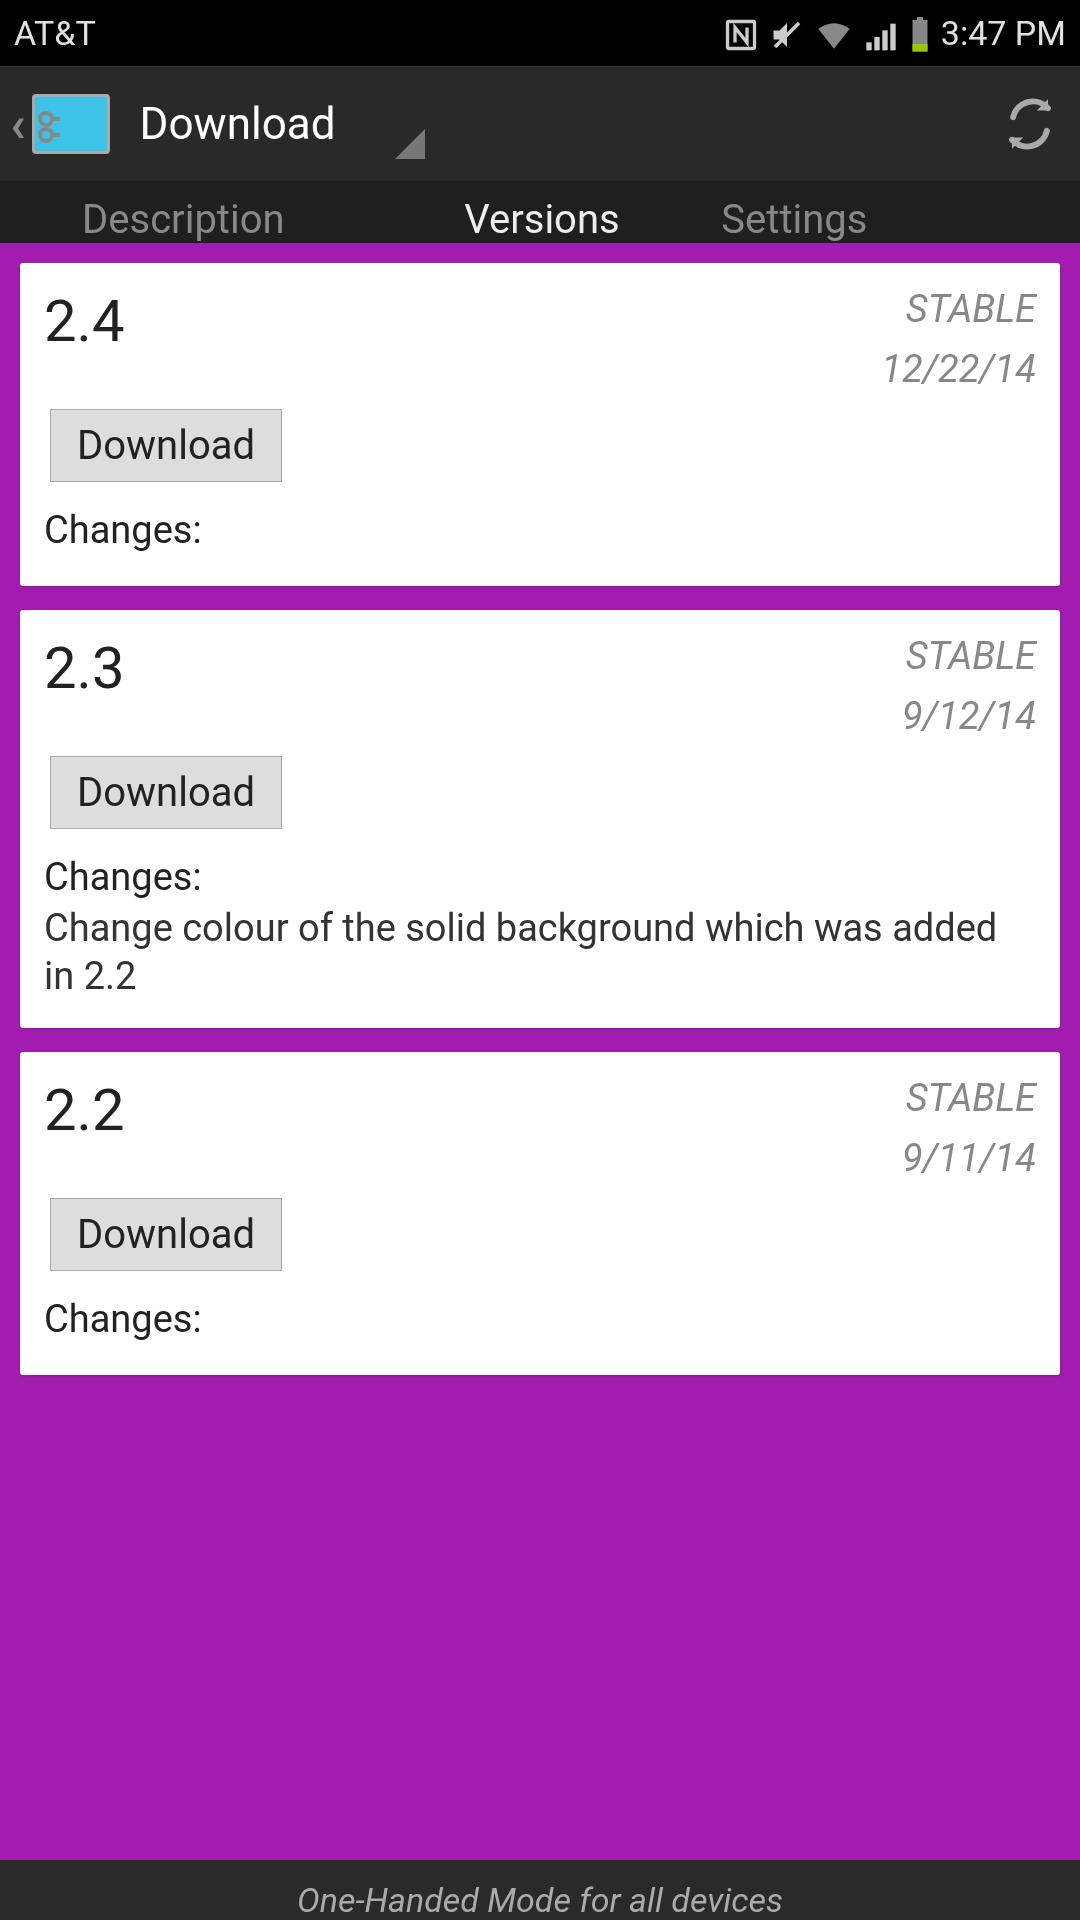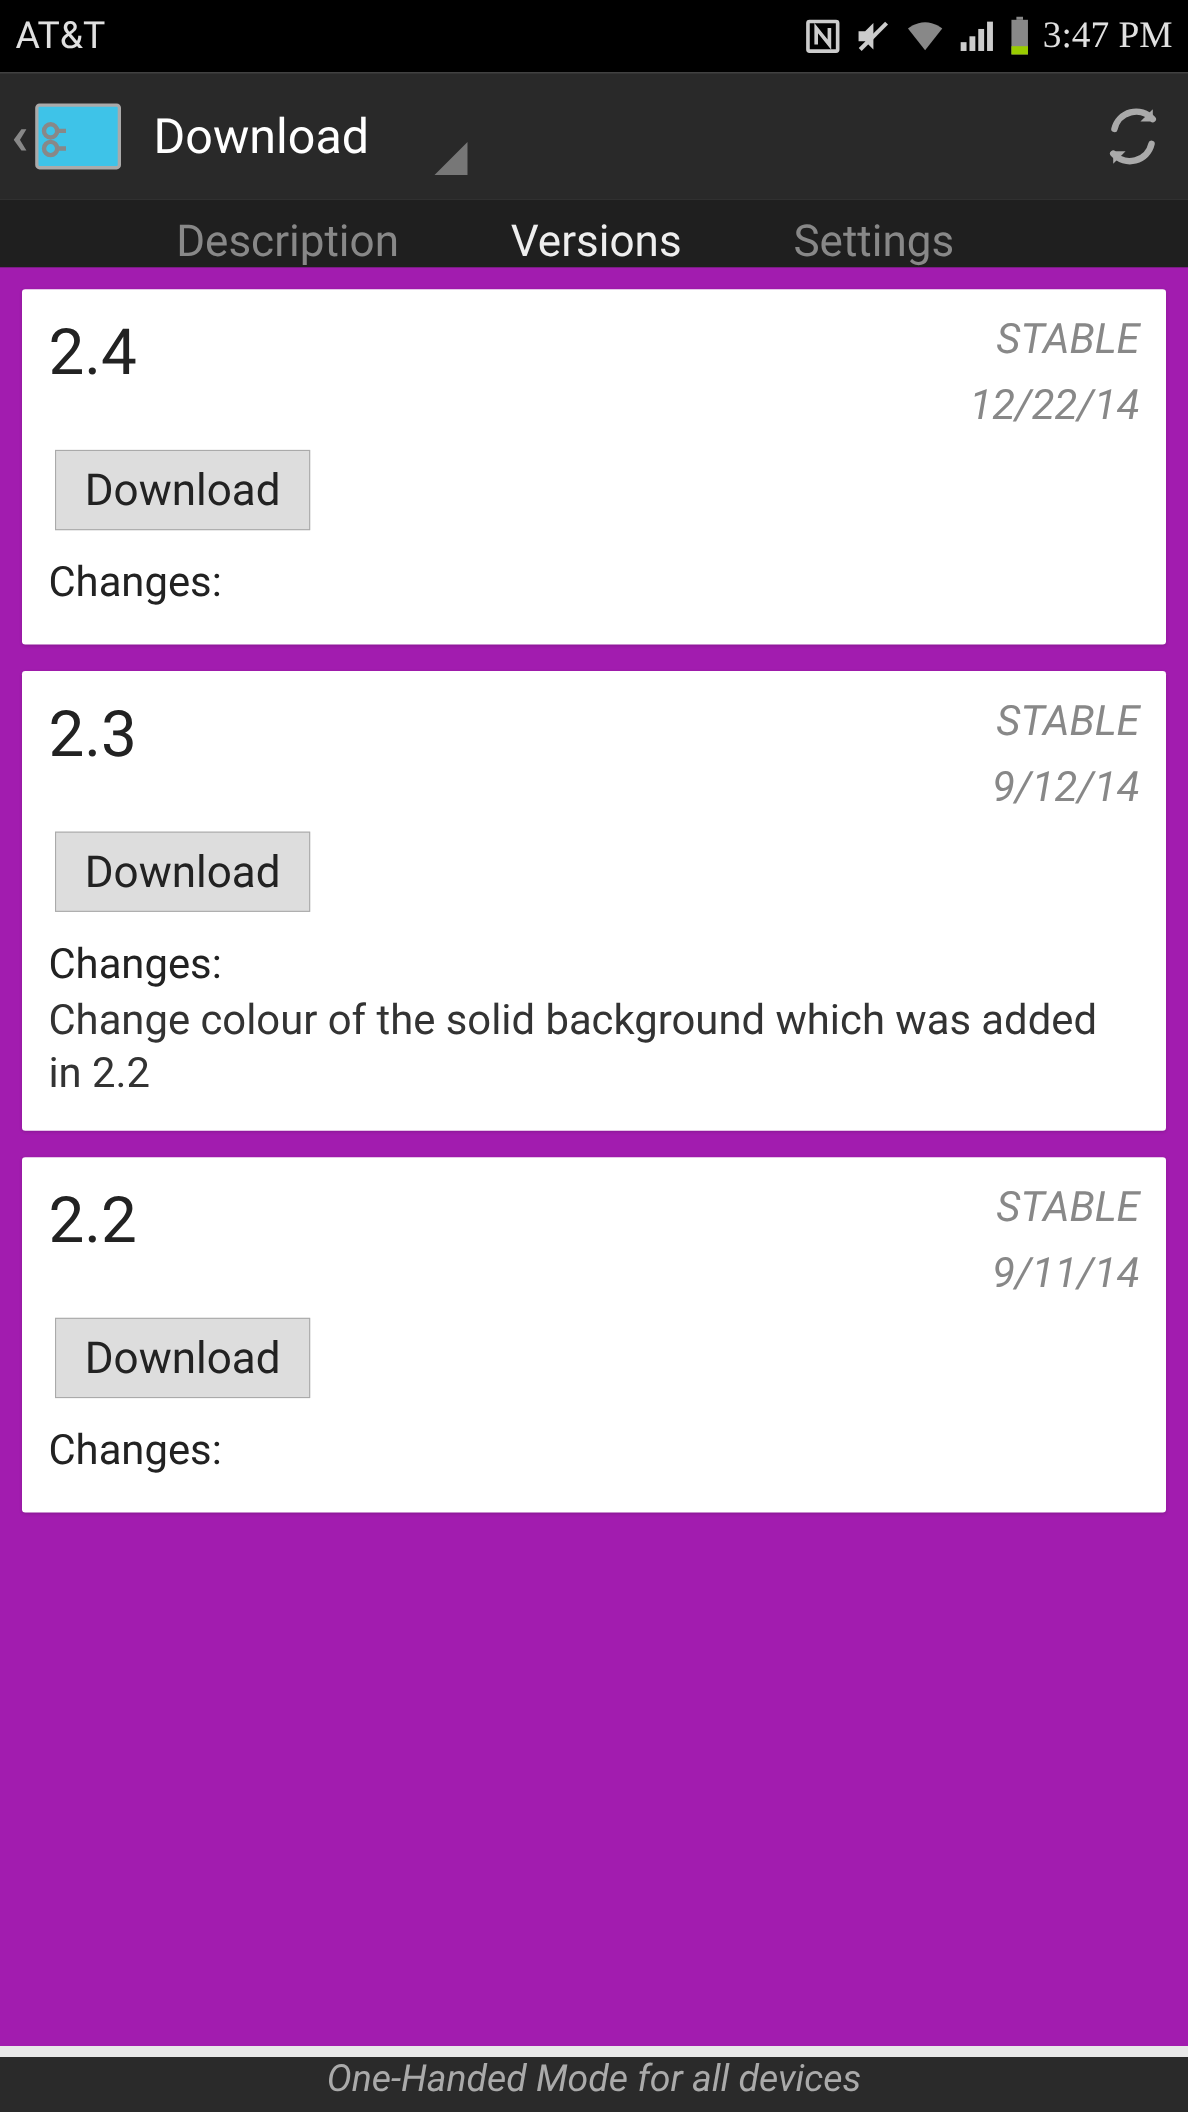--- a/index.html
+++ b/index.html
@@ -14,21 +14,21 @@
   .status-bar {
     height: 66px;
     background: #000;
     display: flex;
     align-items: center;
     justify-content: space-between;
     padding: 0 14px;
     color: #e0e0e0;
   }
   .status-left { font-size: 34px; }
-  .status-right { display: flex; align-items: center; gap: 10px; font-family: Liberation Serif, serif; }
+  .status-right { display: flex; align-items: flex-end; gap: 10px; }
   .status-time { font-size: 34px; color: #e0e0e0; }
   .status-icon { display:inline-flex; align-items:center; }
 
   .action-bar {
     height: 115px;
     background: #292929;
     display: flex;
     align-items: center;
     padding: 0 20px 0 10px;
     position: relative;
@@ -74,21 +74,21 @@
   }
   .tab {
     flex: 1;
     display: flex;
     align-items: center;
     justify-content: center;
     color: #888;
     font-size: 40px;
     position: relative;
   }
-  .tab.left { justify-content:flex-end; padding-left:4px;}
+  .tab.left { justify-content:center; padding-left:4px;}
   .tab.right { justify-content:flex-start; padding-right:0;}
   .tab.active { color: #eee; }
   .tab.active::after {
     content: '';
     position: absolute;
     bottom: 0;
     left: 50%;
     transform: translateX(-50%);
     width: 220px;
     height: 12px;
@@ -130,23 +130,23 @@
     color: #222;
     margin-bottom: 26px;
     margin-left: 6px;
   }
   .changes-label { font-size: 38px; font-weight: normal; color: #222; margin-bottom: 6px;}
   .changes-text { font-size: 38px; color: #333; line-height: 1.25; }
 
   .footer-bar {
     position: absolute;
     bottom: 0; left:0; right:0;
-    height: 50px;
+    height: 60px;
     background: #2a2a2a;
-    display:flex; align-items:flex-start; justify-content:center;
+    display:flex; align-items:flex-end; justify-content:center;
     color: #aaa;
     font-size: 34px;
     font-style: italic;
   }
 </style>
 </head>
 <body>
 
 <div class="status-bar">
   <div class="status-left">AT&amp;T</div>

